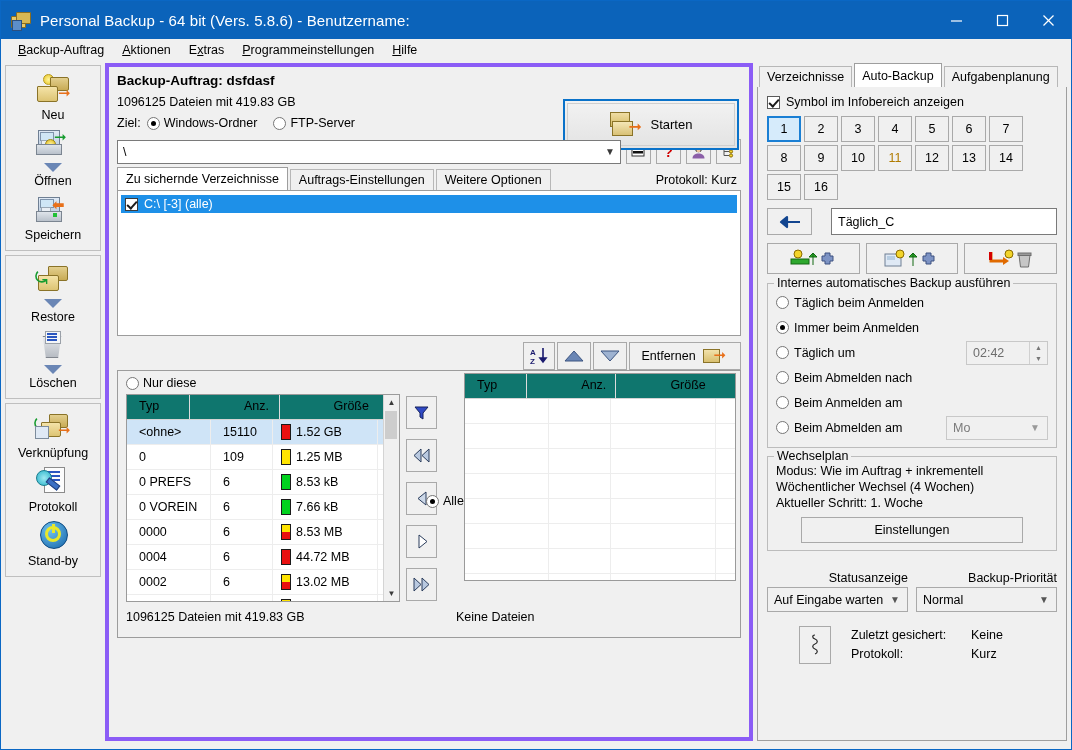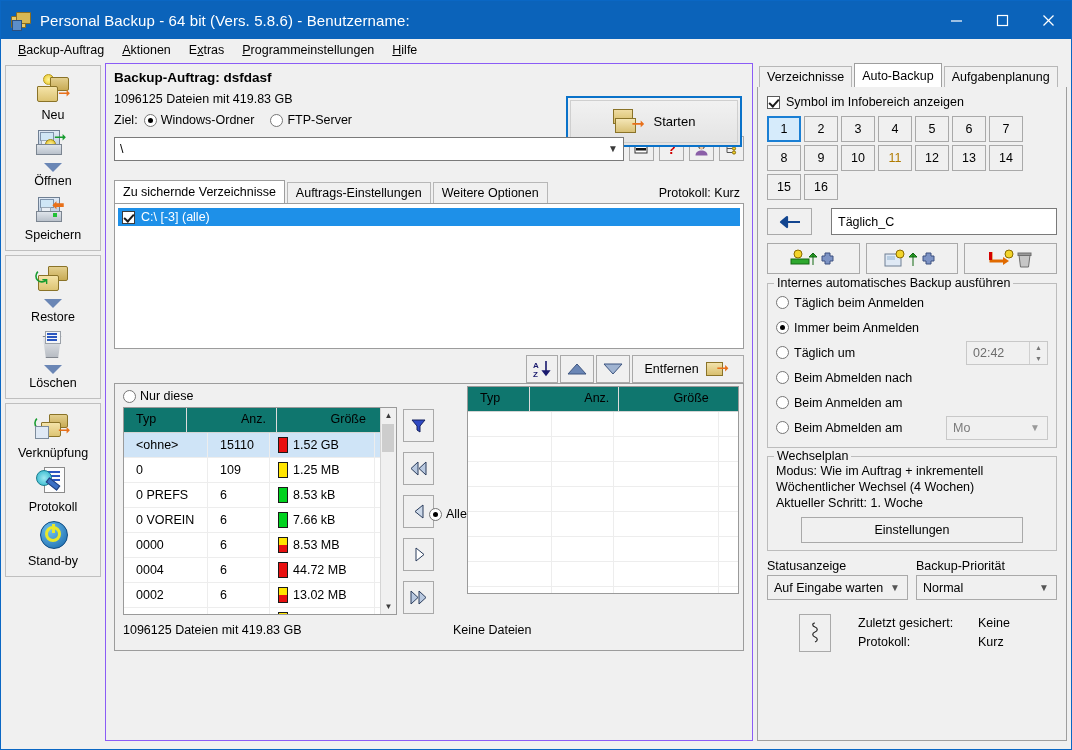--- a/index.html
+++ b/index.html
@@ -39,21 +39,21 @@
   .ic{width:40px;height:34px;position:relative;}
 
   
   .fold{position:absolute;border:1px solid #8a7328;border-radius:1px 2px 2px 2px;background:linear-gradient(#f4e3a8,#ddc473);}
   .fold.b{background:linear-gradient(#e3cf8e,#c8ab55);}
   .arrw{position:absolute;color:#e8701a;font-size:15px;font-weight:bold;line-height:1;}
   .disk{position:absolute;background:linear-gradient(#dfe9f5,#b9cade);border:1px solid #6f7f93;}
   .greenarrow{position:absolute;color:#179c2f;font-size:15px;font-weight:bold;line-height:1;}
 
   
-  .center{position:absolute;left:104px;top:2px;right:318px;bottom:8px;background:#f0f0f0;border:1px solid #8b5cf6;}
+  .center{position:absolute;left:104px;top:2px;right:318px;bottom:8px;background:#f0f0f0;border:4px solid #8b5cf6;}
   .hdr-title{font-weight:bold;font-size:13.5px;margin:6px 0 0 8px;}
   .hdr-sub{font-size:12.5px;margin:7px 0 0 8px;}
   .ziel-row{display:flex;align-items:center;margin:7px 0 0 8px;gap:6px;font-size:12.5px;}
 
   .radio{width:13px;height:13px;border:1px solid #767676;border-radius:50%;background:#fff;display:inline-block;position:relative;flex:none;box-sizing:border-box;}
   .radio.on::after{content:"";position:absolute;left:3px;top:3px;width:5px;height:5px;border-radius:50%;background:#000;}
   .rlab{display:flex;align-items:center;gap:4px;}
 
   .chk{width:13px;height:13px;border:1px solid #5a5a5a;background:#fff;display:inline-block;position:relative;flex:none;box-sizing:border-box;}
   .chk.on::after{content:"";position:absolute;left:3px;top:0px;width:4px;height:8px;border:solid #1a1a1a;border-width:0 2px 2px 0;transform:rotate(42deg);}
@@ -61,21 +61,21 @@
   .startbtn{position:absolute;right:10px;top:32px;width:172px;height:47px;border:2px solid #0a72c9;background:linear-gradient(#f2f2f2,#e3e3e3);display:flex;align-items:center;justify-content:center;gap:7px;}
   .startbtn .inner{position:absolute;inset:2px;border:1px solid #cfcfcf;}
   .startbtn span{font-size:13px;position:relative;}
 
   .pathrow{display:flex;align-items:center;margin:9px 8px 0 8px;gap:5px;}
   .combo{flex:1;height:24px;border:1px solid #7a7a7a;background:#fff;display:flex;align-items:center;position:relative;font-size:12.5px;padding-left:5px;box-sizing:border-box;}
   .combo .cv{flex:1;}
   .combo .carr{width:20px;text-align:center;color:#3a3a3a;font-size:10px;}
   .sqbtn{width:25px;height:25px;border:1px solid #a9a9a9;background:#f0f0f0;display:flex;align-items:center;justify-content:center;box-sizing:border-box;}
 
-  .tabs{display:flex;align-items:flex-end;margin:20px 0 0 8px;height:22px;position:relative;}
+  .tabs{display:flex;align-items:flex-end;margin:4px 0 0 8px;height:22px;position:relative;}
   .tab{border:1px solid #b7b7b7;border-bottom:none;background:#f0f0f0;padding:3px 8px 3px;font-size:12.5px;margin-right:2px;box-sizing:border-box;height:21px;}
   .tab.active{background:#fff;border-color:#9e9e9e;height:23px;padding-top:4px;}
   .protokoll{position:absolute;right:12px;bottom:3px;font-size:12.5px;}
 
   .listbox{margin:0 8px;border:1px solid #9c9c9c;background:#fff;height:146px;box-sizing:border-box;padding:4px 3px;}
   .selrow{background:#1e90e8;color:#fff;display:flex;align-items:center;gap:6px;padding:2px 4px;}
   .selrow .chk{background:#fff;border-color:#3b3b3b;}
   .selrow .chk.on::after{border-color:#1a1a1a;}
 
   .actrow{display:flex;justify-content:flex-end;align-items:center;gap:2px;margin:6px 8px 0 0;}
@@ -141,27 +141,27 @@
   .rrow{display:flex;align-items:center;gap:5px;font-size:12.5px;height:25px;}
   .timebox{margin-left:auto;width:82px;height:24px;border:1px solid #c8c8c8;background:#f0f0f0;display:flex;align-items:center;color:#6d6d6d;font-size:12.5px;padding-left:6px;box-sizing:border-box;position:relative;}
   .spin{position:absolute;right:0;top:0;bottom:0;width:17px;border-left:1px solid #d0d0d0;display:flex;flex-direction:column;}
   .spin div{flex:1;display:flex;align-items:center;justify-content:center;font-size:7px;color:#777;}
   .dayselect{margin-left:auto;width:102px;height:24px;border:1px solid #c8c8c8;background:#f0f0f0;display:flex;align-items:center;color:#7a7a7a;font-size:12.5px;padding-left:6px;box-sizing:border-box;position:relative;}
   .dayselect .ar{position:absolute;right:7px;font-size:10px;color:#999;}
 
   .wtext{font-size:12.5px;line-height:16px;}
   .einst{margin:6px auto 0;width:222px;height:26px;border:1px solid #a9a9a9;background:#f0f0f0;display:flex;align-items:center;justify-content:center;font-size:12.5px;box-sizing:border-box;}
 
-  .twocol{display:flex;gap:8px;margin-top:8px;}
+  .twocol{display:flex;gap:8px;margin-top:20px;text-align:right;}
   .twocol>div{flex:1;}
   .sublab{font-size:12.5px;margin-bottom:2px;}
   .selbox{height:25px;border:1px solid #a9a9a9;background:#f0f0f0;display:flex;align-items:center;padding-left:6px;font-size:12.5px;position:relative;box-sizing:border-box;}
   .selbox .ar{position:absolute;right:7px;font-size:10px;color:#555;}
 
-  .lastrow{display:flex;gap:27px;margin-top:14px;padding-left:32px;}
+  .lastrow{display:flex;gap:20px;margin-top:14px;padding-left:32px;}
   .lastbtn{width:32px;height:38px;border:1px solid #a9a9a9;background:#f0f0f0;display:flex;align-items:center;justify-content:center;box-sizing:border-box;font-size:14px;}
   .lastinfo{font-size:12.5px;line-height:19px;}
   .lastinfo .k{display:inline-block;width:120px;}
 </style>
 </head>
 <body>
 
 <div class="win">
 
   <div class="titlebar">

